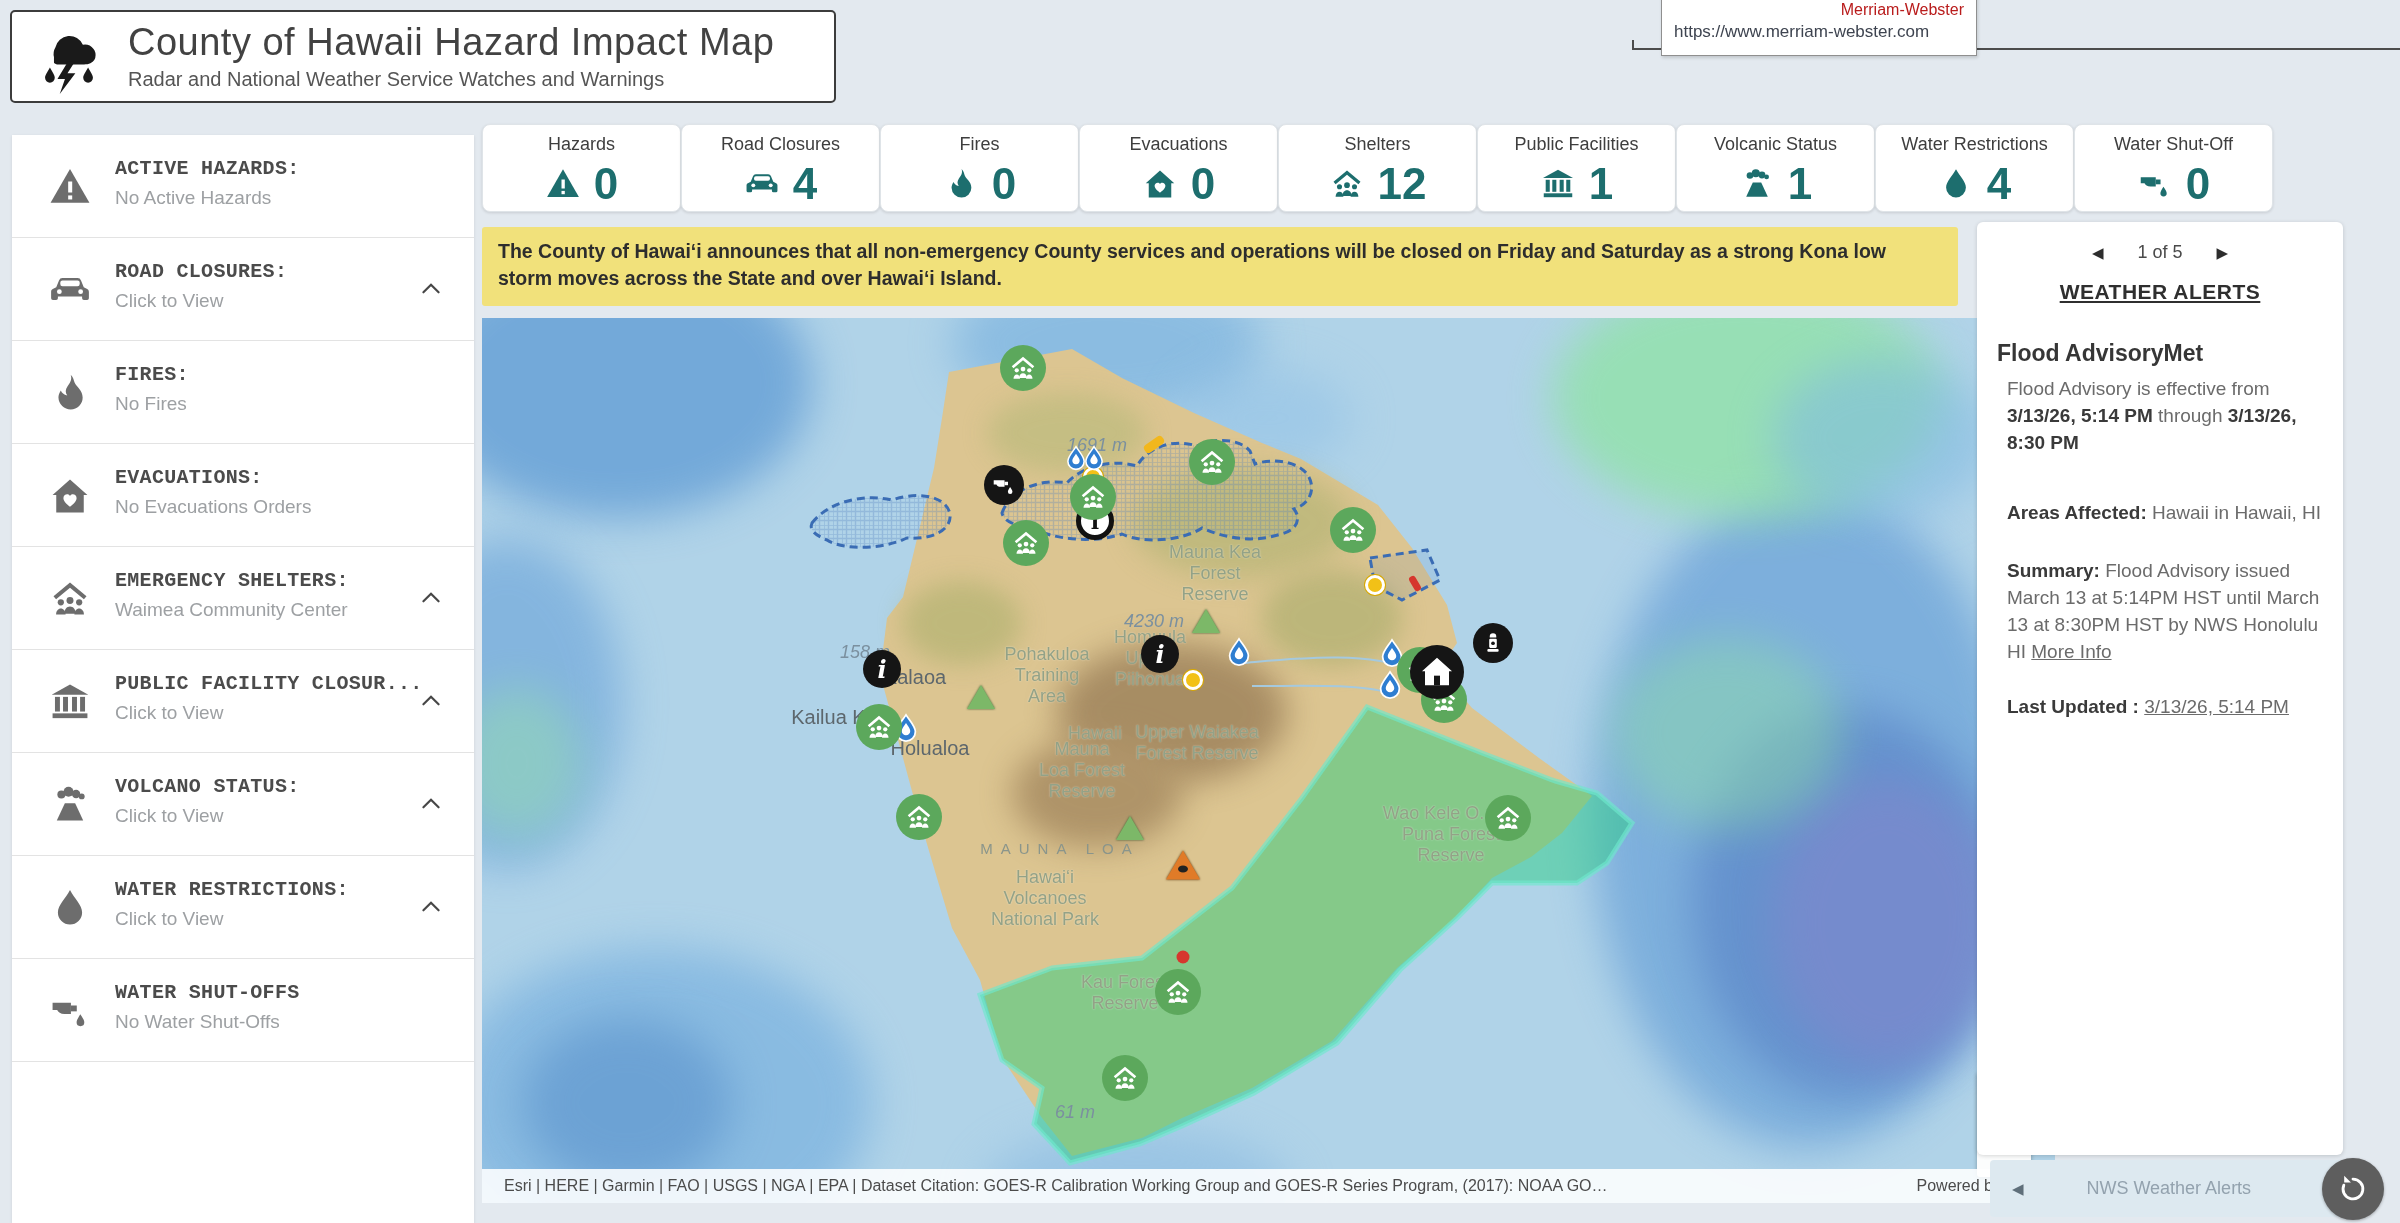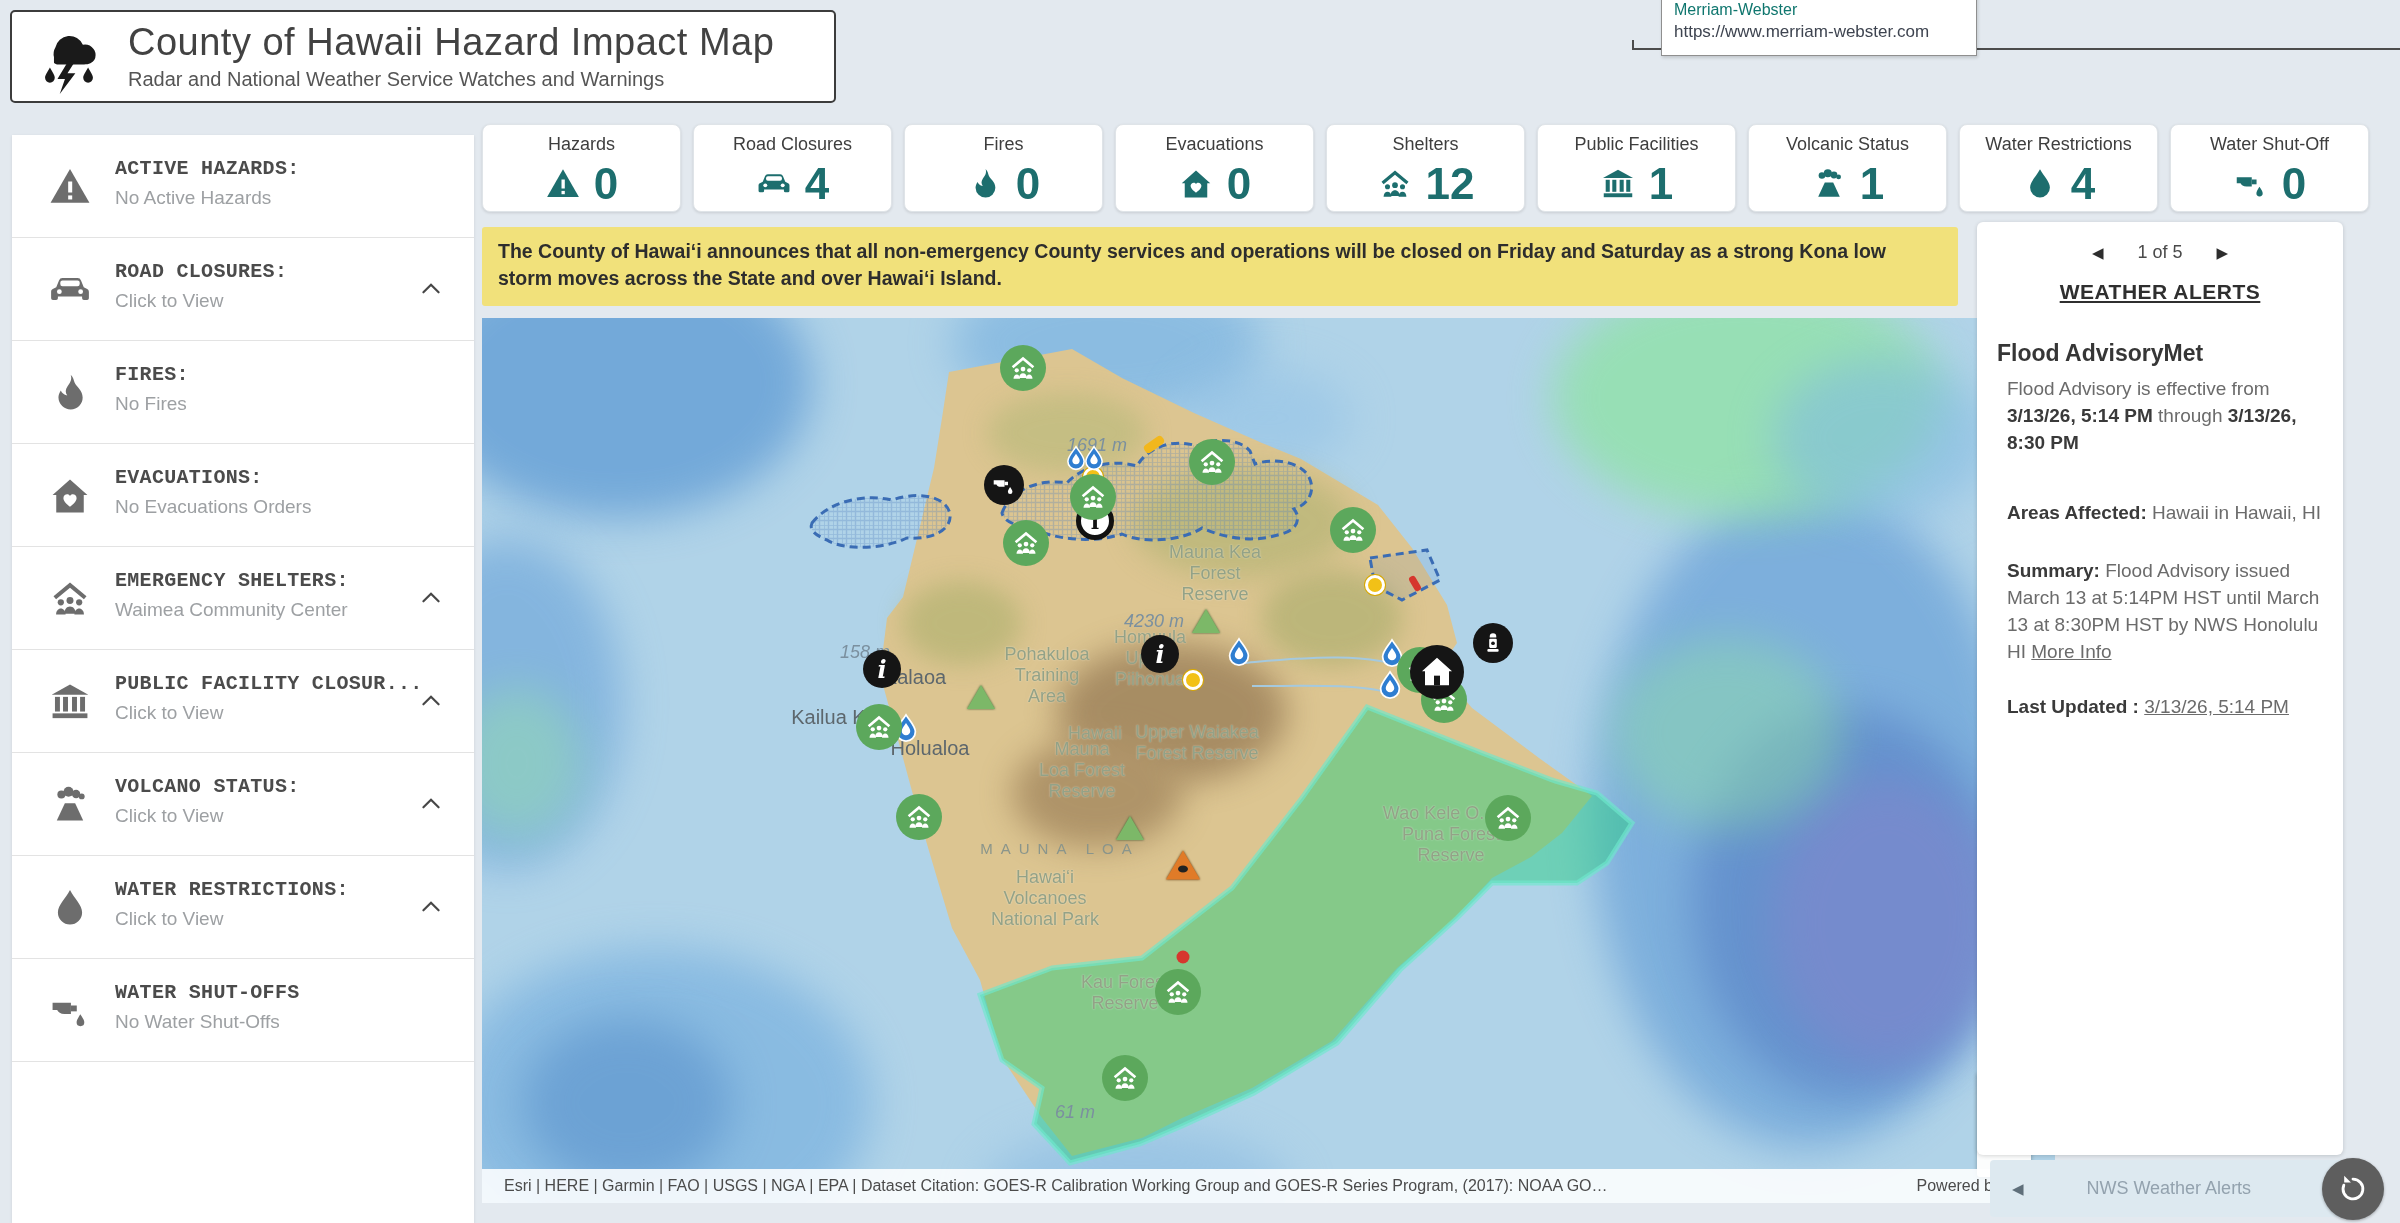--- a/index.html
+++ b/index.html
@@ -9,25 +9,25 @@
   .header{position:absolute;left:10px;top:10px;width:826px;height:93px;background:#fff;border:2px solid #3c3c3c;border-radius:5px;display:flex;align-items:center;padding-left:20px;gap:22px;box-sizing:border-box;}
   .header .logo{width:74px;height:74px;color:#1a1a1a;flex:0 0 auto;}
   .header .logo svg{width:100%;height:100%;}
   .h-title{font-size:38px;color:#424242;letter-spacing:.5px;line-height:1.1;}
   .h-sub{font-size:20px;color:#555;margin-top:4px;}
 
   
   .behind-line{position:absolute;left:1632px;top:48px;width:768px;border-top:2px solid #4c4c4c;}
   .behind-tick{position:absolute;left:1632px;top:40px;height:10px;border-left:2px solid #4c4c4c;}
   .tooltip{position:absolute;left:1661px;top:-6px;width:316px;height:62px;background:#fff;border:1px solid #8f8f8f;box-shadow:1px 2px 3px rgba(0,0,0,.15);box-sizing:border-box;padding:6px 12px 0 12px;}
-  .tooltip .t1{font-size:16px;color:#0f766e;}
+  .tooltip .t1{font-size:16px;color:#b91c1c;text-align:right;}
   .tooltip .t2{font-size:17px;color:#3e4450;margin-top:3px;}
 
   
-  .cards{position:absolute;left:482px;top:124px;display:flex;gap:12px;}
+  .cards{position:absolute;left:482px;top:124px;display:flex;gap:0;}
   .card{width:199px;height:88px;background:#fff;border:1px solid #dfe4e8;border-radius:8px;box-shadow:0 1px 3px rgba(0,0,0,.12);text-align:center;box-sizing:border-box;padding-top:9px;}
   .card-label{font-size:18px;color:#3e3e3e;font-weight:500;}
   .card-valrow{display:flex;justify-content:center;align-items:center;gap:13px;margin-top:4px;color:#1d6e6e;}
   .card-icon{width:36px;height:36px;}
   .card-icon svg{width:100%;height:100%;}
   .card-value{font-size:44px;font-weight:bold;}
 
   
   .banner{position:absolute;left:482px;top:227px;width:1476px;height:79px;background:#f1e17b;border-radius:3px;box-sizing:border-box;padding:11px 16px;font-size:19.5px;font-weight:bold;color:#2d2d2d;line-height:1.4;}
 

